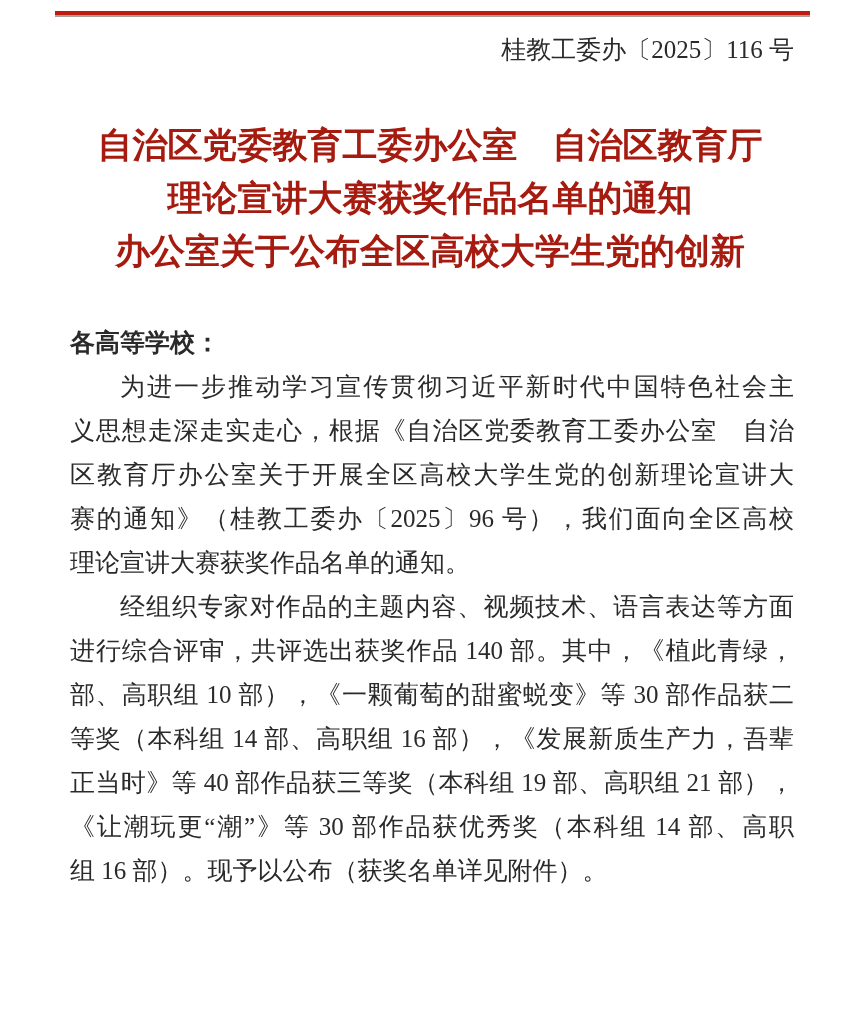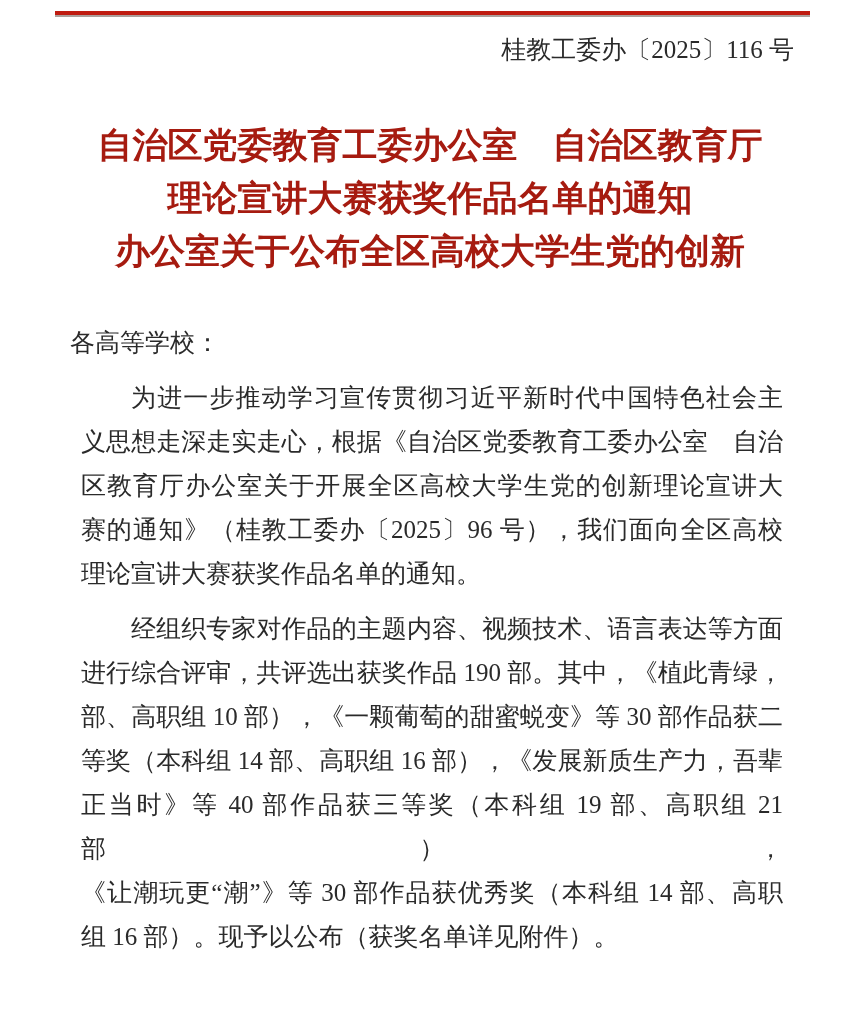--- a/index.html
+++ b/index.html
@@ -48,22 +48,22 @@
     color: var(--title-red, #a61b10);
   }
   .title-line { line-height: 53px; white-space: nowrap; }
 
   .body-text {
     margin: 43px 66px 0 70px;
     font-size: 25px;
     line-height: 44px;
     color: var(--body-ink, #2a2a2a);
   }
-  .salutation { text-align: left; }
-  .para { margin: 11px; }
+  .salutation { text-align: left; font-weight: bold; }
+  .para { margin: 0; }
   .line {
     text-align: justify;
     text-align-last: justify;
     text-justify: inter-ideograph;
   }
   .line.first { text-indent: 2em; }
   .line.last { text-align-last: left; }
 </style>
 </head>
 <body>
@@ -86,21 +86,21 @@
     <div>
         <div class="para">
           <div class="line first">为进一步推动学习宣传贯彻习近平新时代中国特色社会主</div>
           <div class="line">义思想走深走实走心，根据《自治区党委教育工委办公室　自治</div>
           <div class="line">区教育厅办公室关于开展全区高校大学生党的创新理论宣讲大</div>
           <div class="line">赛的通知》（桂教工委办〔2025〕96 号），我们面向全区高校</div>
           <div class="line last">理论宣讲大赛获奖作品名单的通知。</div>
         </div>
         <div class="para">
           <div class="line first">经组织专家对作品的主题内容、视频技术、语言表达等方面</div>
-          <div class="line">进行综合评审，共评选出获奖作品 190 部。其中，《植此青绿，</div>
+          <div class="line">进行综合评审，共评选出获奖作品 140 部。其中，《植此青绿，</div>
           <div class="line">部、高职组 10 部），《一颗葡萄的甜蜜蜕变》等 30 部作品获二</div>
           <div class="line">等奖（本科组 14 部、高职组 16 部），《发展新质生产力，吾辈</div>
           <div class="line">正当时》等 40 部作品获三等奖（本科组 19 部、高职组 21 部），</div>
           <div class="line">《让潮玩更“潮”》等 30 部作品获优秀奖（本科组 14 部、高职</div>
           <div class="line last">组 16 部）。现予以公布（获奖名单详见附件）。</div>
         </div>
       </div>
   </div>
 
 </div>

